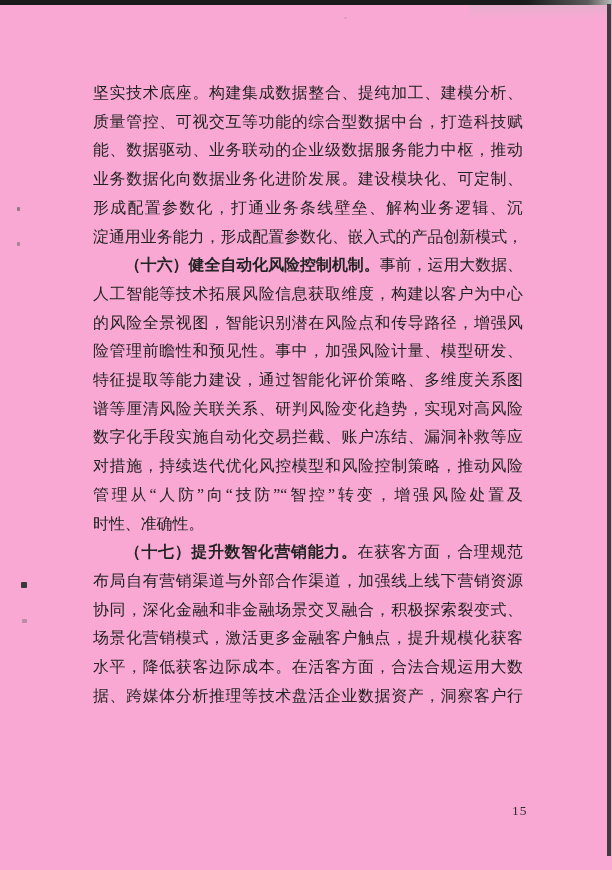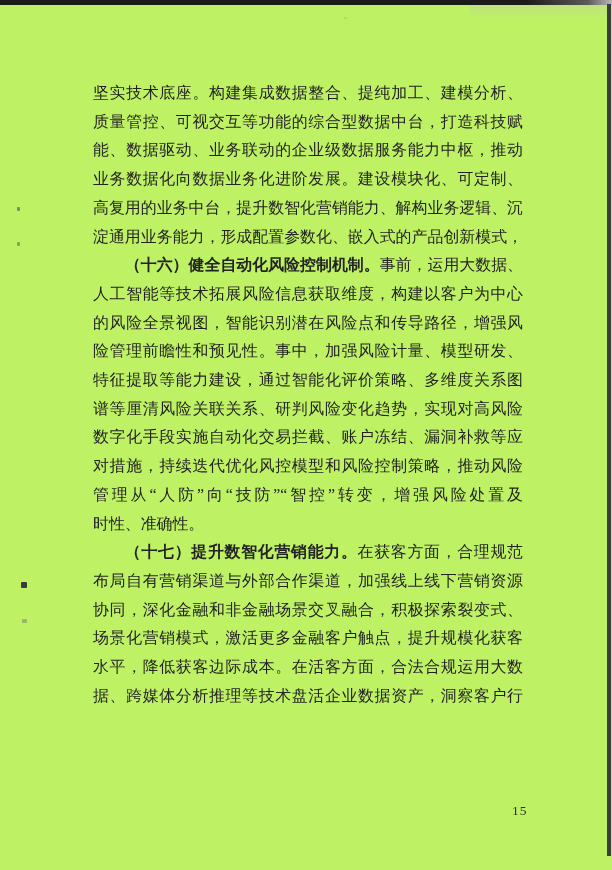--- a/index.html
+++ b/index.html
@@ -5,21 +5,21 @@
   html, body {
     margin: 0;
     padding: 0;
     background: #ffffff;
     font-family: "Liberation Serif", "DejaVu Serif", serif;
   }
   .page {
     position: relative;
     width: 612px;
     height: 870px;
-    background: #bef264;
+    background: #f9a8d4;
     overflow: hidden;
   }
   
   .scan-top-edge {
     position: absolute;
     top: 0; left: 0;
     width: 612px; height: 5px;
     background: linear-gradient(to right, #1b1b1b 0%, #1b1b1b 86%, #5a5a5a 96%, #b9b9b9 100%);
   }
   
@@ -90,21 +90,21 @@
   <div class="speck s3"></div>
   <div class="speck s4"></div>
   <div class="speck s5"></div>
 
   <div class="textblock">
 
     <div class="line">坚实技术底座。构建集成数据整合、提纯加工、建模分析、</div>
     <div class="line">质量管控、可视交互等功能的综合型数据中台，打造科技赋</div>
     <div class="line">能、数据驱动、业务联动的企业级数据服务能力中枢，推动</div>
     <div class="line">业务数据化向数据业务化进阶发展。建设模块化、可定制、</div>
-    <div class="line">高复用的业务中台，提升数智化营销能力、解构业务逻辑、沉</div>
+    <div class="line">形成配置参数化，打通业务条线壁垒、解构业务逻辑、沉</div>
     <div class="line">淀通用业务能力，形成配置参数化、嵌入式的产品创新模式，</div>
 
     <div class="line indent"><span class="head">（十六）健全自动化风险控制机制。</span><span>事前，运用大数据、</span></div>
     <div class="line">人工智能等技术拓展风险信息获取维度，构建以客户为中心</div>
     <div class="line">的风险全景视图，智能识别潜在风险点和传导路径，增强风</div>
     <div class="line">险管理前瞻性和预见性。事中，加强风险计量、模型研发、</div>
     <div class="line">特征提取等能力建设，通过智能化评价策略、多维度关系图</div>
     <div class="line">谱等厘清风险关联关系、研判风险变化趋势，实现对高风险</div>
     <div class="line">数字化手段实施自动化交易拦截、账户冻结、漏洞补救等应</div>
     <div class="line">对措施，持续迭代优化风控模型和风险控制策略，推动风险</div>

